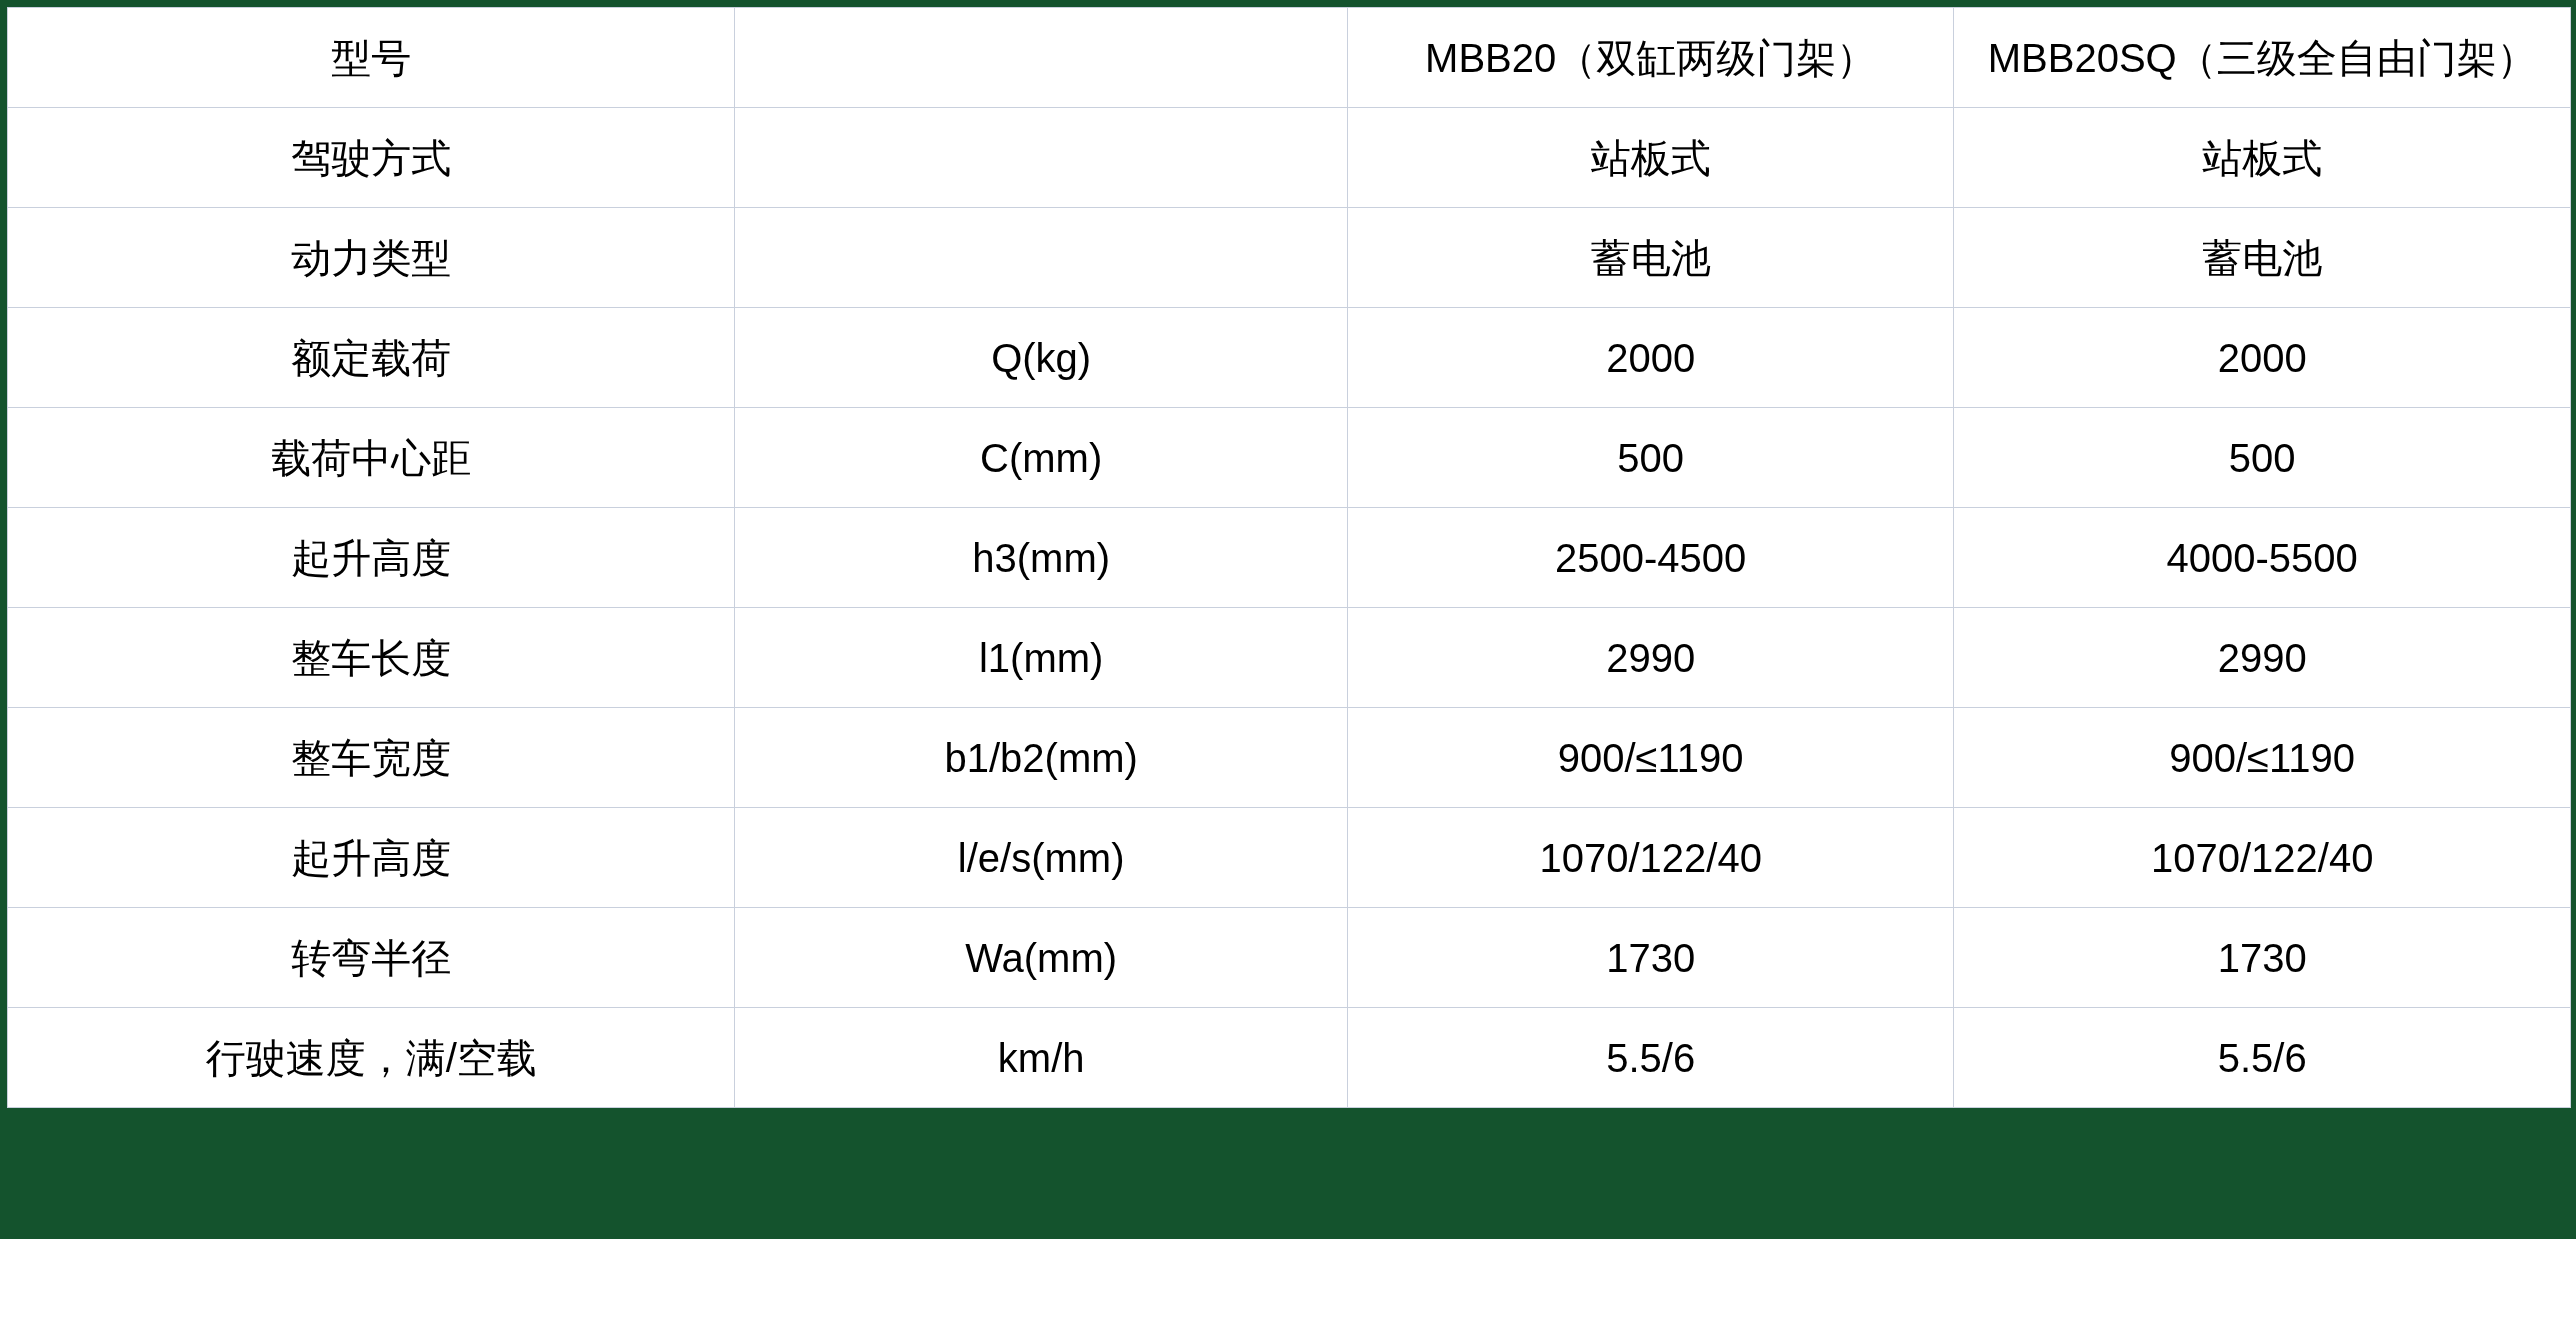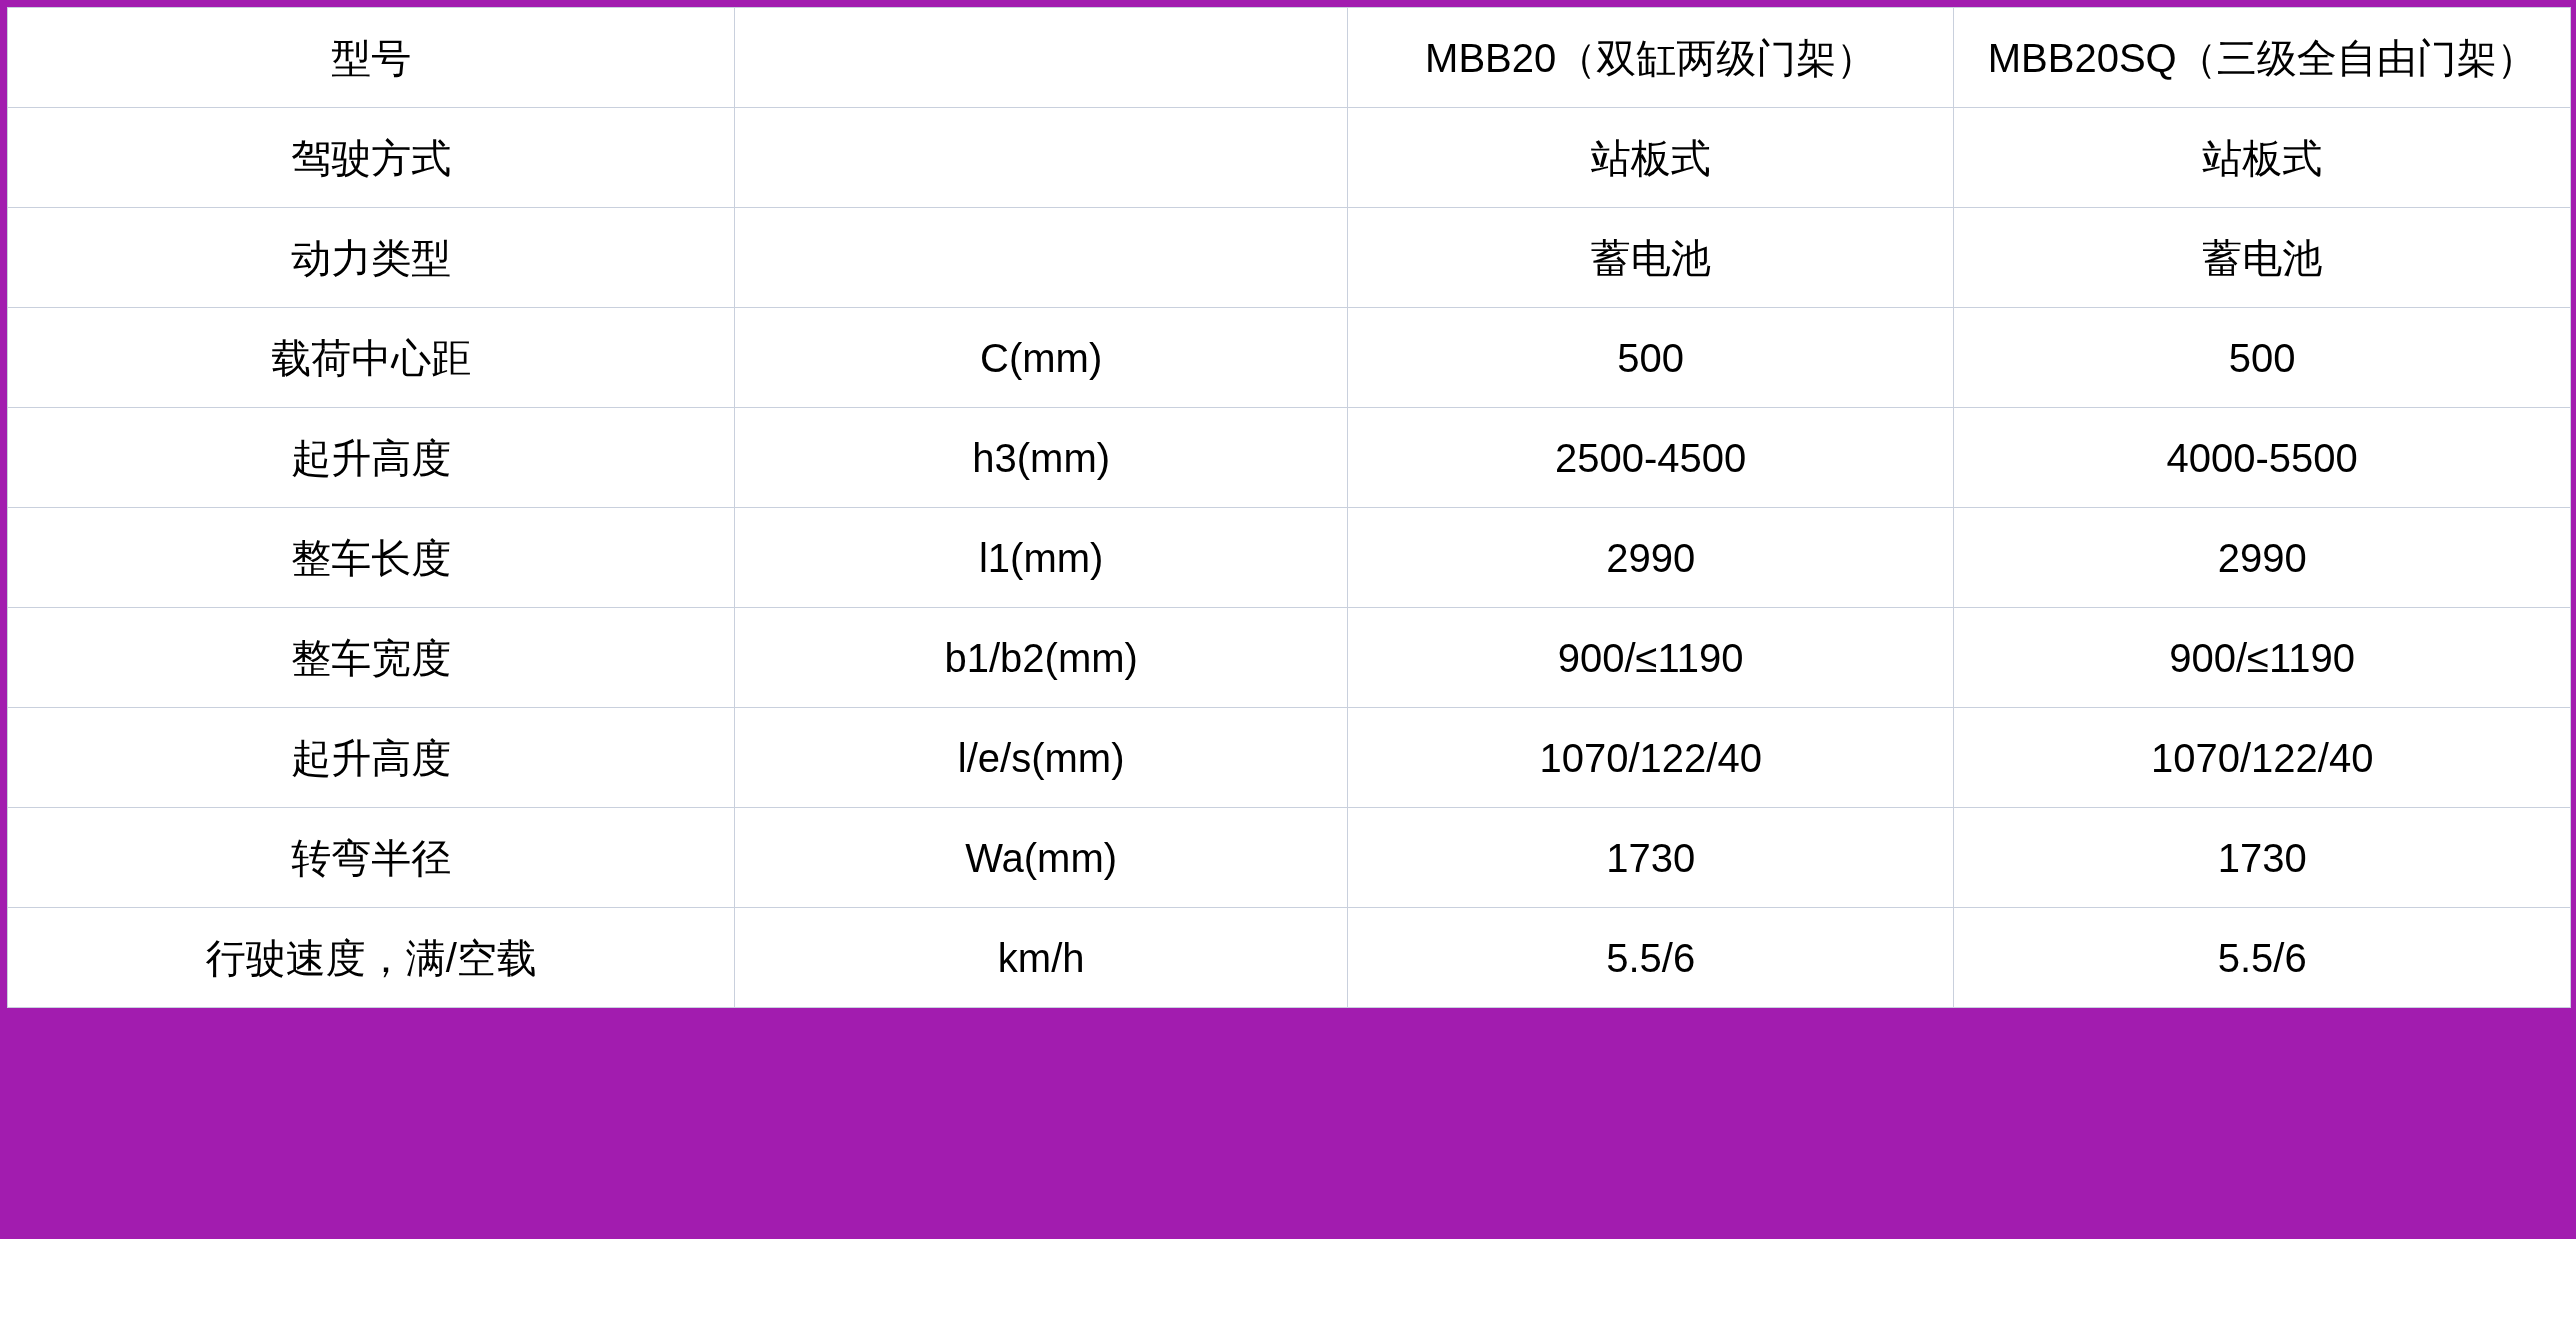--- a/index.html
+++ b/index.html
@@ -4,21 +4,21 @@
 <style>
   html, body {
     margin: 0;
     padding: 0;
     background: #ffffff;
   }
   .page {
     position: relative;
     width: 2576px;
     height: 1239px;
-    background: #a21caf;
+    background: #14532d;
     font-family: "Liberation Sans", "DejaVu Sans", sans-serif;
     color: #000000;
   }
   table.spec {
     position: absolute;
     left: 7.2px;
     top: 7.2px;
     width: 2562px;
     border-collapse: collapse;
     table-layout: fixed;
@@ -65,20 +65,26 @@
           <td>站板式</td>
           <td>站板式</td>
         </tr>
         <tr>
           <td>动力类型</td>
           <td></td>
           <td>蓄电池</td>
           <td>蓄电池</td>
         </tr>
         <tr>
+          <td>额定载荷</td>
+          <td>Q(kg)</td>
+          <td>2000</td>
+          <td>2000</td>
+        </tr>
+        <tr>
           <td>载荷中心距</td>
           <td>C(mm)</td>
           <td>500</td>
           <td>500</td>
         </tr>
         <tr>
           <td>起升高度</td>
           <td>h3(mm)</td>
           <td>2500-4500</td>
           <td>4000-5500</td>

